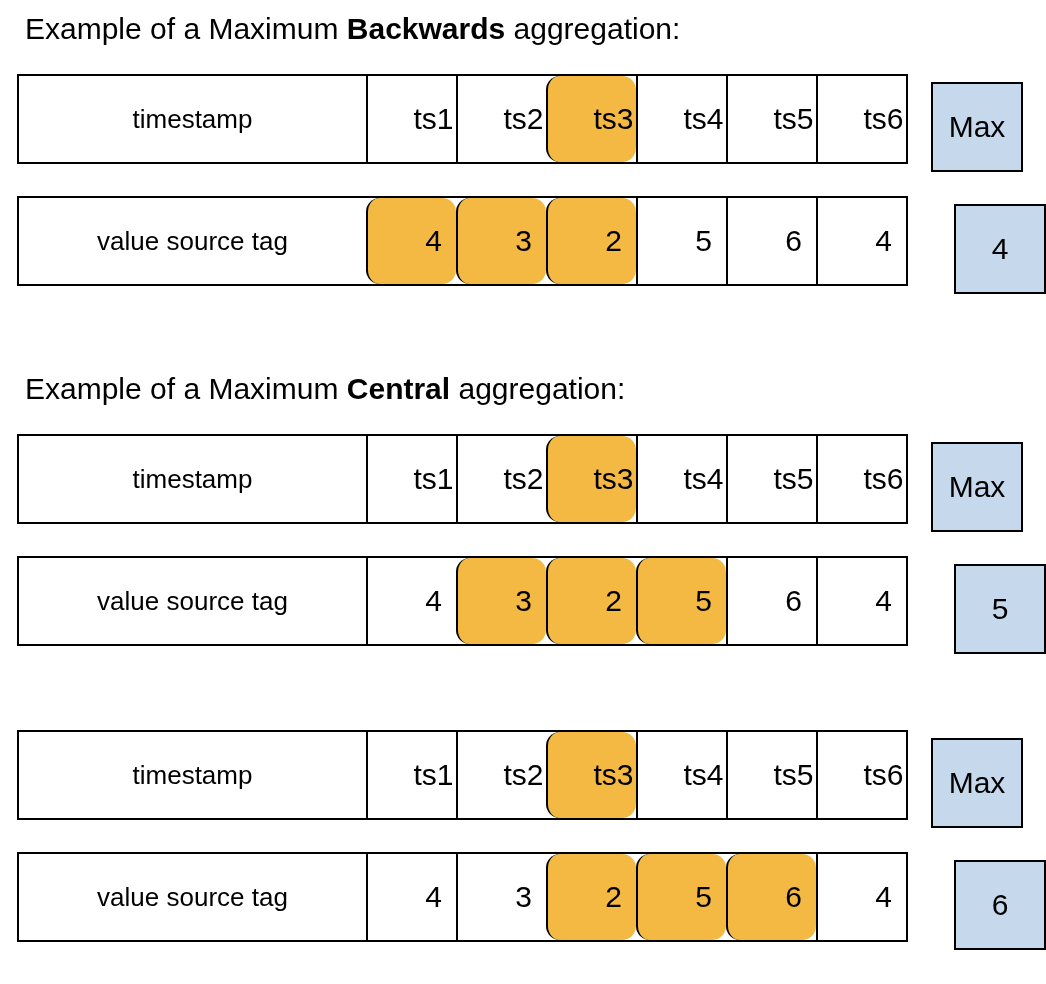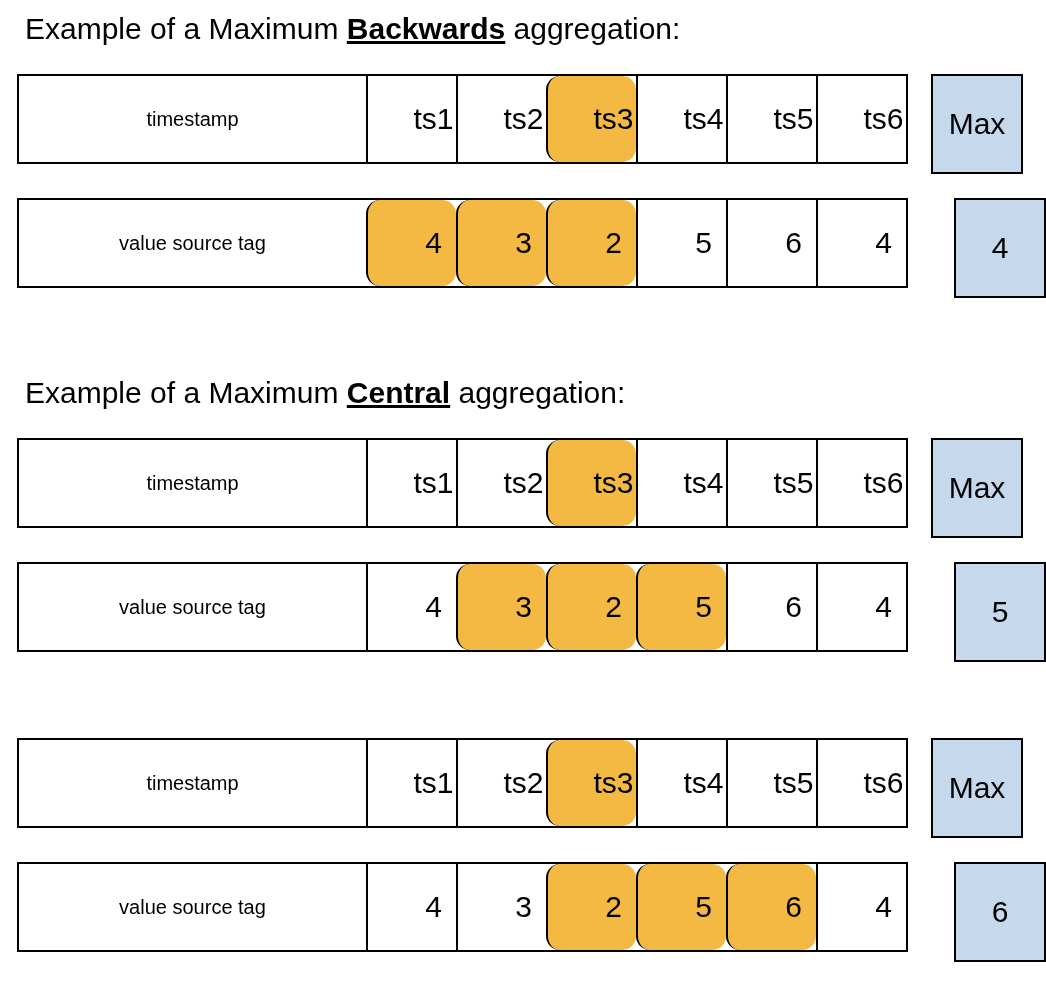--- a/index.html
+++ b/index.html
@@ -21,59 +21,60 @@
     overflow: hidden;
   }
   .example + .example { margin-top: 76px; }
   .title {
     font-size: 30px;
     font-weight: 400;
     line-height: 38px;
     margin: 0 0 26px 8px;
     white-space: nowrap;
   }
-  .title b { font-weight: 700; text-decoration: underline; }
+  .title b { font-weight: 700; }
   .rowline {
     display: flex;
     align-items: stretch;
   }
   .rowline.values { margin-top: 24px; justify-content: space-between; }
   .bar {
     display: flex;
     border: 2px solid var(--border);
     height: 90px;
     background: #ffffff;
   }
   .label-cell {
     width: 347px;
     display: flex;
     align-items: center;
     justify-content: center;
-    font-size: 20px;
+    font-size: 26px;
   }
   .cell {
     width: 90px;
     border-left: 2px solid var(--border);
     display: flex;
     align-items: center;
     justify-content: center;
     font-size: 30px;
     padding-left: 43px;
   }
   .max {
     width: 92px;
-    height: 100px;
+    height: 90px;
     margin-left: 23px;
     border: 2px solid var(--border);
     background: var(--result);
     display: flex;
     align-items: center;
     justify-content: center;
     font-size: 30px;
     flex: none;
+    margin-top: 8px;
   }
   .highlight { background: var(--hl); border-radius: 14px; }
 </style>
 </head>
 <body>
 
 <section class="example">
   <h2 class="title"><span>Example of a Maximum </span><b>Backwards</b><span> aggregation:</span></h2>
 
   <div class="rowline">

